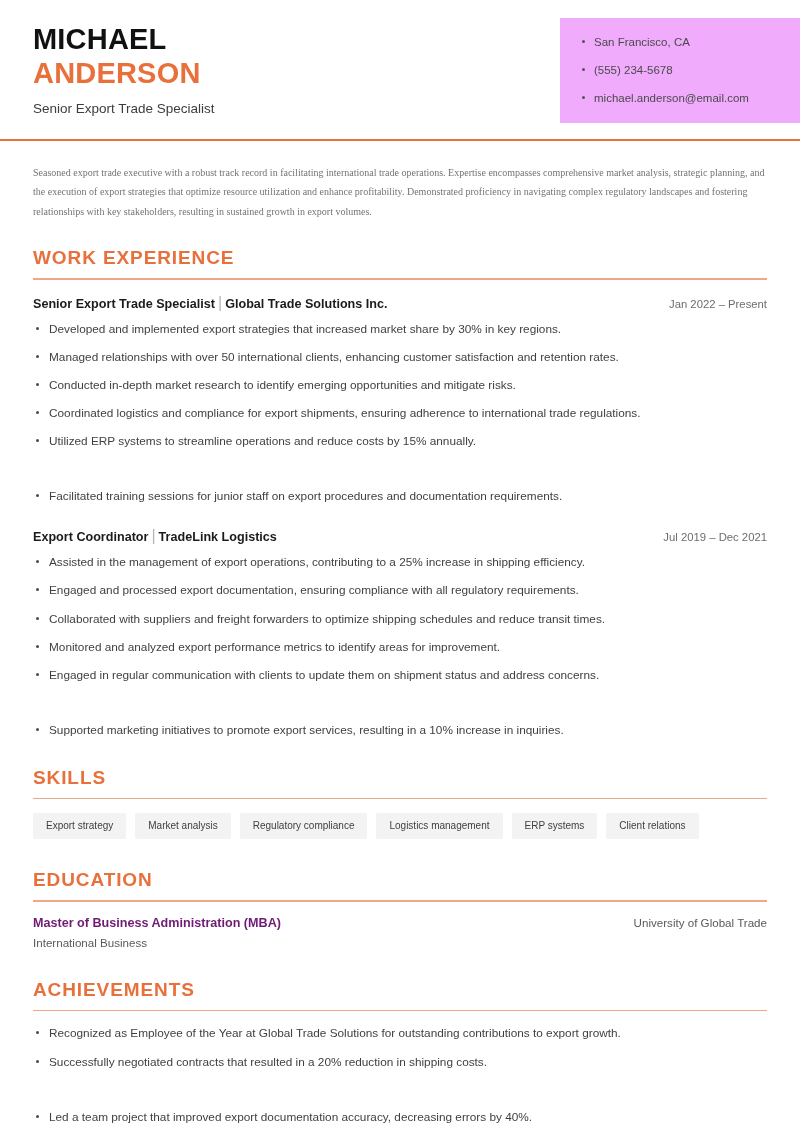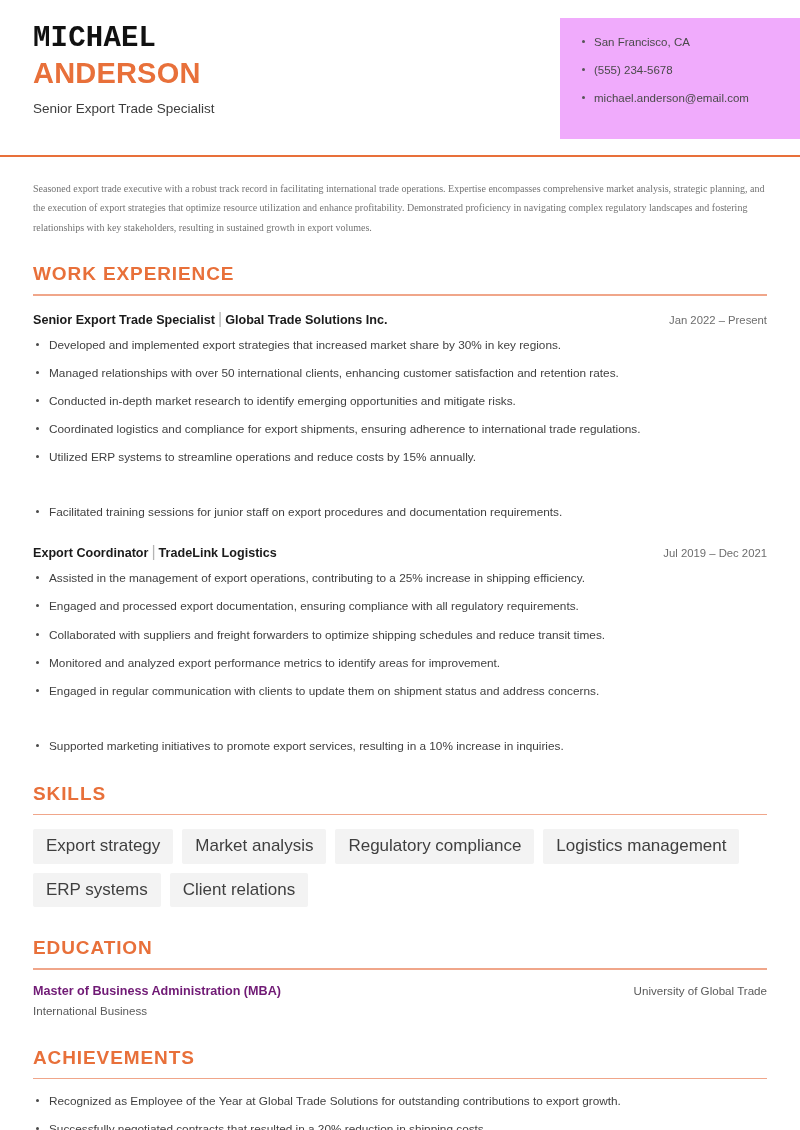--- a/index.html
+++ b/index.html
@@ -35,21 +35,20 @@
     padding: 22px 0 0 33px;
     flex: 0 0 auto;
   }
   .name-first {
     font-size: 29px;
     font-weight: bold;
     letter-spacing: 0.2px;
     color: #111111;
     line-height: 1.18;
     text-transform: uppercase;
-    font-family: Liberation Mono, monospace;
   }
   .name-last {
     font-size: 29px;
     font-weight: bold;
     letter-spacing: 0.2px;
     color: #E8703A;
     line-height: 1.18;
     text-transform: uppercase;
   }
   .job-title {
@@ -73,21 +72,21 @@
     padding: 0;
   }
   .contact-item {
     font-size: 11.5px;
     color: #4a4a4a;
     line-height: 1.3;
     margin-bottom: 13px;
     position: relative;
     padding-left: 12px;
   }
-  .contact-item:last-child { margin-bottom: 16px; }
+  .contact-item:last-child { margin-bottom: 0; }
   .contact-item::before {
     content: "";
     position: absolute;
     left: 0;
     top: 5px;
     width: 3px;
     height: 3px;
     border-radius: 50%;
     background: #555555;
   }
@@ -190,21 +189,21 @@
   
   .pill-row {
     display: flex;
     flex-wrap: wrap;
     gap: 9px;
   }
   .pill {
     background: #f3f3f3;
     border-radius: 2px;
     padding: 7px 13px;
-    font-size: 17px;
+    font-size: 10px;
     color: #3f3f3f;
     line-height: 1.2;
     white-space: nowrap;
   }
 
   
   .edu-head {
     display: flex;
     justify-content: space-between;
     align-items: baseline;

